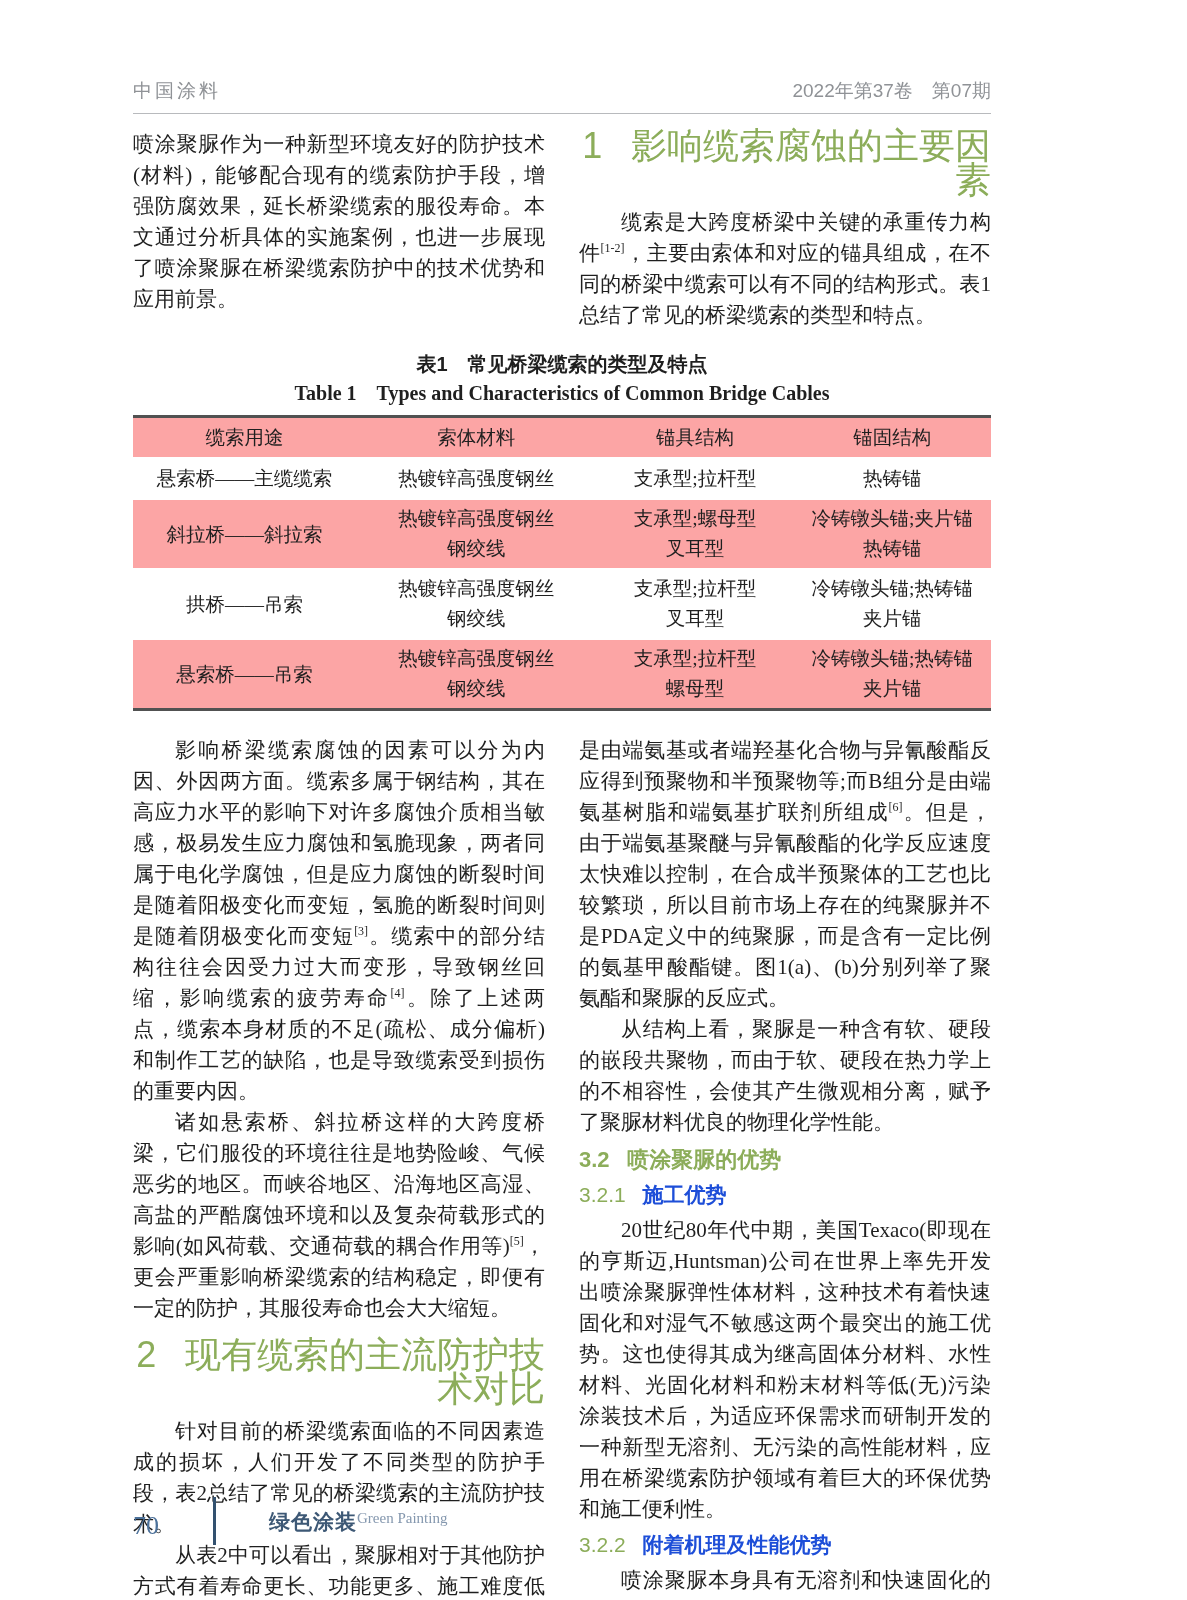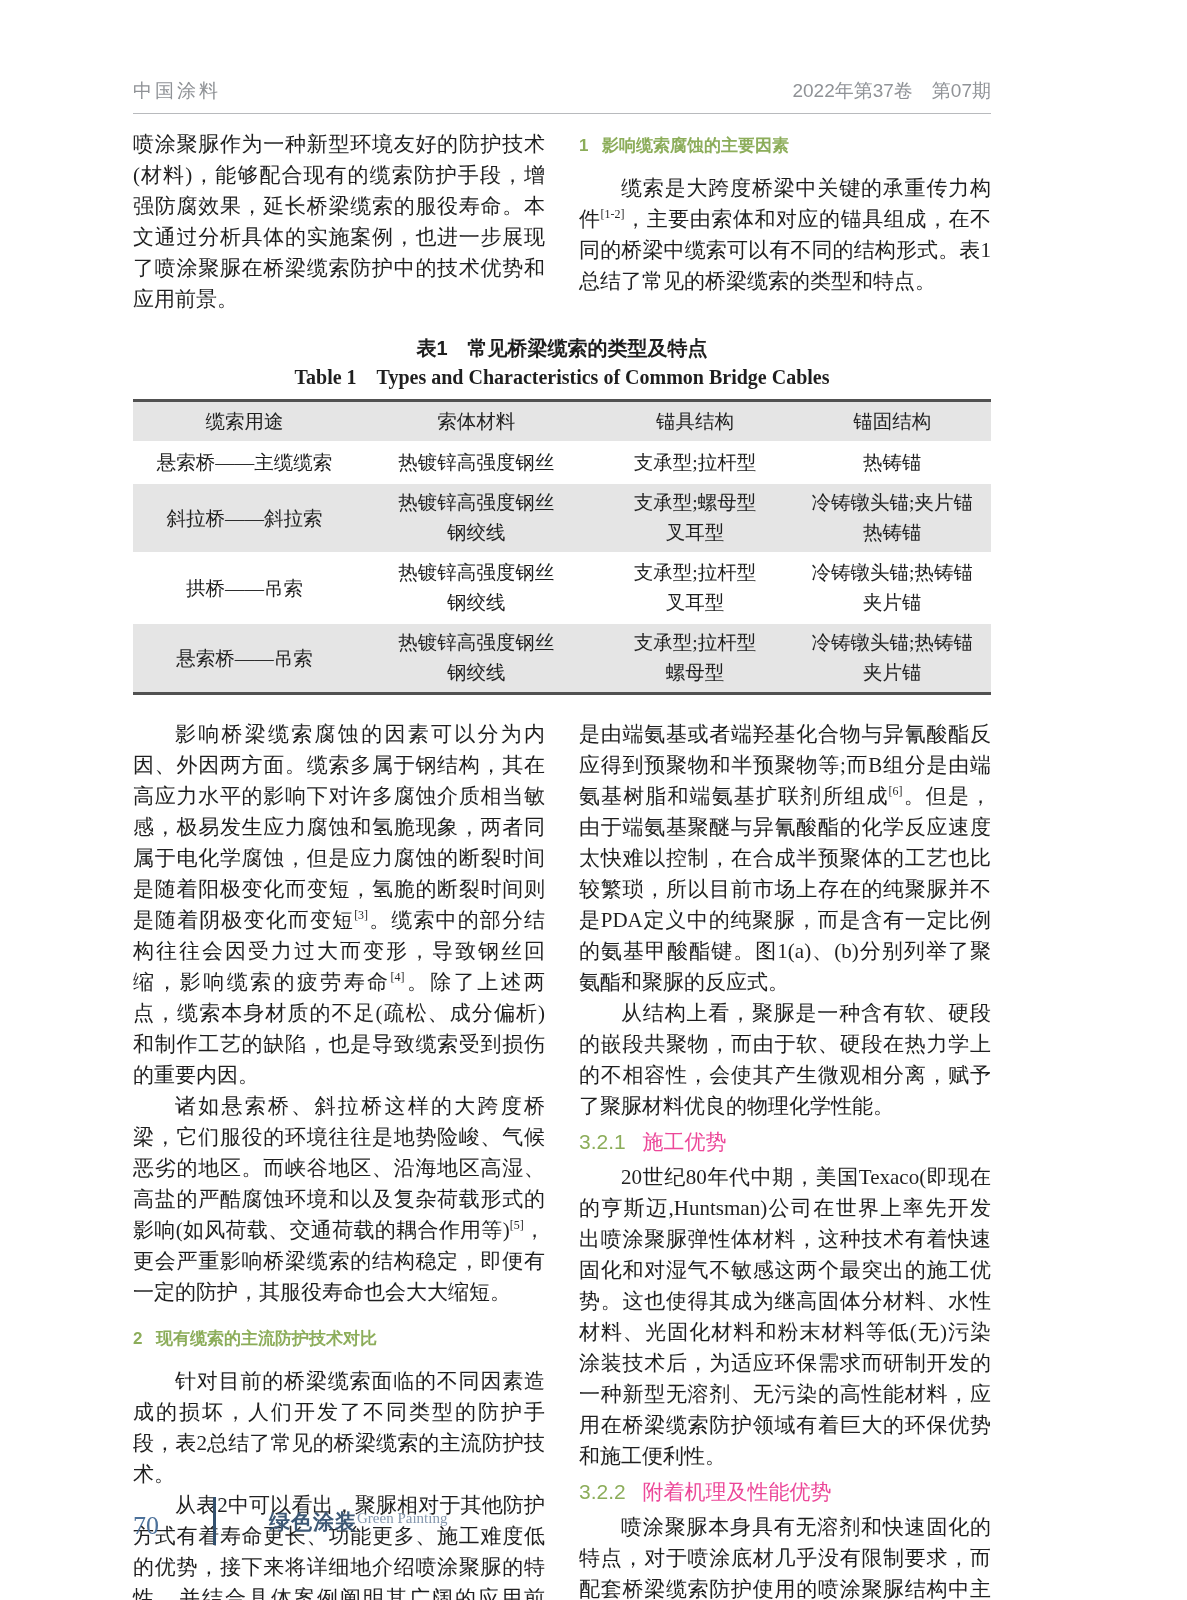--- a/index.html
+++ b/index.html
@@ -28,54 +28,54 @@
   .cols-bottom { margin-top: 24px; }
   p.body {
     margin: 0; font-size: 21px; line-height: 31px;
     text-align: justify; text-justify: inter-ideograph;
   }
   p.indent { text-indent: 2em; }
   sup { font-size: 12px; line-height: 0; }
   
   .h-l1 {
     font-family: "Liberation Sans", "DejaVu Sans", sans-serif;
-    font-weight: bold; font-size: 17px; line-height: 34px;
-    color: #8cad5a; margin: 4px 0 10px 0;
+    font-weight: normal; font-size: 36px; line-height: 34px;
+    color: #8cad5a; margin: 4px 0 10px 0; text-align: right;
   }
   .h-l1 .num { margin-right: 0.8em; }
   .h-l2 {
     font-family: "Liberation Sans", "DejaVu Sans", sans-serif;
     font-weight: bold; font-size: 22px; line-height: 30px;
     color: #8cad5a; margin: 7px 0 5px 0;
   }
   .h-l2 .num { margin-right: 0.8em; }
   .h-l3 { font-size: 21px; line-height: 30px; margin: 5px 0 5px 0; }
   .h-l3 .num {
     font-family: "Liberation Sans", "DejaVu Sans", sans-serif;
     color: #8cad5a; margin-right: 0.8em;
   }
-  .h-l3 .ttl { color: #ec4899; }
+  .h-l3 .ttl { color: #1d4ed8; font-weight: bold; }
   .sp-above { margin-top: 14px; }
   
   .table-block { margin-top: 20px; }
   .tbl-title-cn {
     text-align: center; font-family: "Liberation Sans", "DejaVu Sans", sans-serif;
     font-weight: bold; font-size: 20px; line-height: 26px;
   }
   .tbl-title-en {
     text-align: center; font-weight: bold; font-size: 20px; line-height: 26px;
     margin-top: 3px;
   }
   table.cable {
     width: 100%; border-collapse: collapse; margin-top: 9px;
     border-top: 3px solid #515151; border-bottom: 3px solid #515151;
     font-size: 19.5px;
   }
   table.cable td { text-align: center; padding: 4px 4px; }
-  table.cable tr.g { background: #e5e5e5; }
+  table.cable tr.g { background: #fca5a5; }
   table.cable tr + tr td { border-top: 2px solid #ffffff; }
   table.cable .cl { line-height: 26px; padding: 2px 0; }
   table.cable tr.hd td { padding: 6px 4px; }
   table.cable tr.s1 td { padding: 6px 4px; }
   
   .page-footer {
     position: absolute; left: 133px; top: 1497px;
     display: flex; align-items: center; gap: 44px;
   }
   .pg-num { font-size: 26px; color: #4c719a; margin-right: 10px; padding-top: 10px; }
@@ -199,20 +199,23 @@
       <div class="h-l2">
         <span class="num">3.1</span><span>聚脲的结构与定义</span>
       </div>
 
     </div>
 
     <div>
       <p class="body"><span>是由端氨基或者端羟基化合物与异氰酸酯反应得到预聚物和半预聚物等;而B组分是由端氨基树脂和端氨基扩联剂所组成</span><sup>[6]</sup><span>。但是，由于端氨基聚醚与异氰酸酯的化学反应速度太快难以控制，在合成半预聚体的工艺也比较繁琐，所以目前市场上存在的纯聚脲并不是PDA定义中的纯聚脲，而是含有一定比例的氨基甲酸酯键。图1(a)、(b)分别列举了聚氨酯和聚脲的反应式。</span></p>
       <p class="body indent"><span>从结构上看，聚脲是一种含有软、硬段的嵌段共聚物，而由于软、硬段在热力学上的不相容性，会使其产生微观相分离，赋予了聚脲材料优良的物理化学性能。</span></p>
 
+      <div class="h-l2">
+        <span class="num">3.2</span><span>喷涂聚脲的优势</span>
+      </div>
       <div class="h-l3">
         <span class="num">3.2.1</span><span class="ttl">施工优势</span>
       </div>
       <p class="body indent"><span>20世纪80年代中期，美国Texaco(即现在的亨斯迈,Huntsman)公司在世界上率先开发出喷涂聚脲弹性体材料，这种技术有着快速固化和对湿气不敏感这两个最突出的施工优势。这也使得其成为继高固体分材料、水性材料、光固化材料和粉末材料等低(无)污染涂装技术后，为适应环保需求而研制开发的一种新型无溶剂、无污染的高性能材料，应用在桥梁缆索防护领域有着巨大的环保优势和施工便利性。</span></p>
 
       <div class="h-l3">
         <span class="num">3.2.2</span><span class="ttl">附着机理及性能优势</span>
       </div>
       <p class="body indent"><span>喷涂聚脲本身具有无溶剂和快速固化的特点，对于喷涂底材几乎没有限制要求，而配套桥梁缆索防护使用的喷涂聚脲结构中主要有含有较多的脲键、醚键、胺基甲酸酯键等，这些极性大的基团与邻近界面会产生较强的电磁引力，提高了喷涂聚脲材料在桥梁缆索基材上的附着力表现。</span></p>
 

